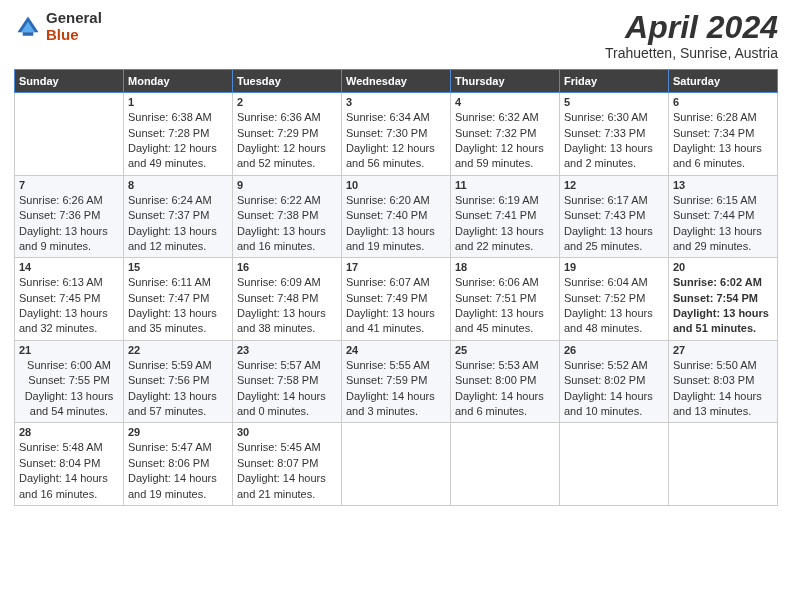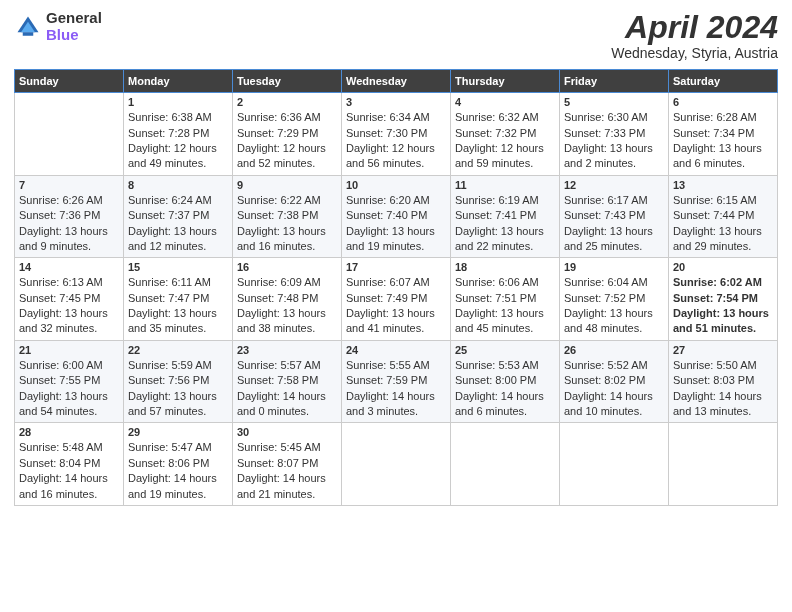--- a/index.html
+++ b/index.html
@@ -33,21 +33,21 @@
       line-height: 1.1;
     }
     .logo-general {
       font-size: 15px;
       font-weight: bold;
       color: #333;
     }
     .logo-blue {
       font-size: 15px;
       font-weight: bold;
-      color: #8b5cf6;
+      color: #c2410c;
     }
     .logo-icon {
       width: 28px;
       height: 28px;
     }
     .title-block {
       text-align: right;
     }
     .month-title {
       font-size: 32px;
@@ -113,21 +113,21 @@
         <polygon points="16,10 24,22 8,22" fill="#5aabf0"></polygon>
         <rect x="10" y="22" width="12" height="4" fill="#2a6ab5"></rect>
       </svg>
       <div class="logo-text">
         <span class="logo-general">General</span>
         <span class="logo-blue">Blue</span>
       </div>
     </div>
     <div class="title-block">
       <div class="month-title">April 2024</div>
-      <div class="location">Wednesday, Styria, Austria</div>
+      <div class="location">Trahuetten, Sunrise, Austria</div>
     </div>
   </div>
 
   <table class="calendar-table">
     <thead>
       <tr>
 
       <th>Sunday</th>
           <th>Monday</th>
           <th>Tuesday</th>
@@ -281,21 +281,21 @@
             <span class="day-number">20</span>
             <div class="cell-info" style="white-space: pre-line; font-weight: bold;">Sunrise: 6:02 AM
 Sunset: 7:54 PM
 Daylight: 13 hours
 and 51 minutes.</div>
           </td>
         </tr>
         <tr>
           <td>
             <span class="day-number">21</span>
-            <div class="cell-info" style="white-space: pre-line;">Sunrise: 6:00 AM
+            <div class="cell-info" style="white-space: pre-line; text-align: center;">Sunrise: 6:00 AM
 Sunset: 7:55 PM
 Daylight: 13 hours
 and 54 minutes.</div>
           </td>
           <td>
             <span class="day-number">22</span>
             <div class="cell-info" style="white-space: pre-line;">Sunrise: 5:59 AM
 Sunset: 7:56 PM
 Daylight: 13 hours
 and 57 minutes.</div>

